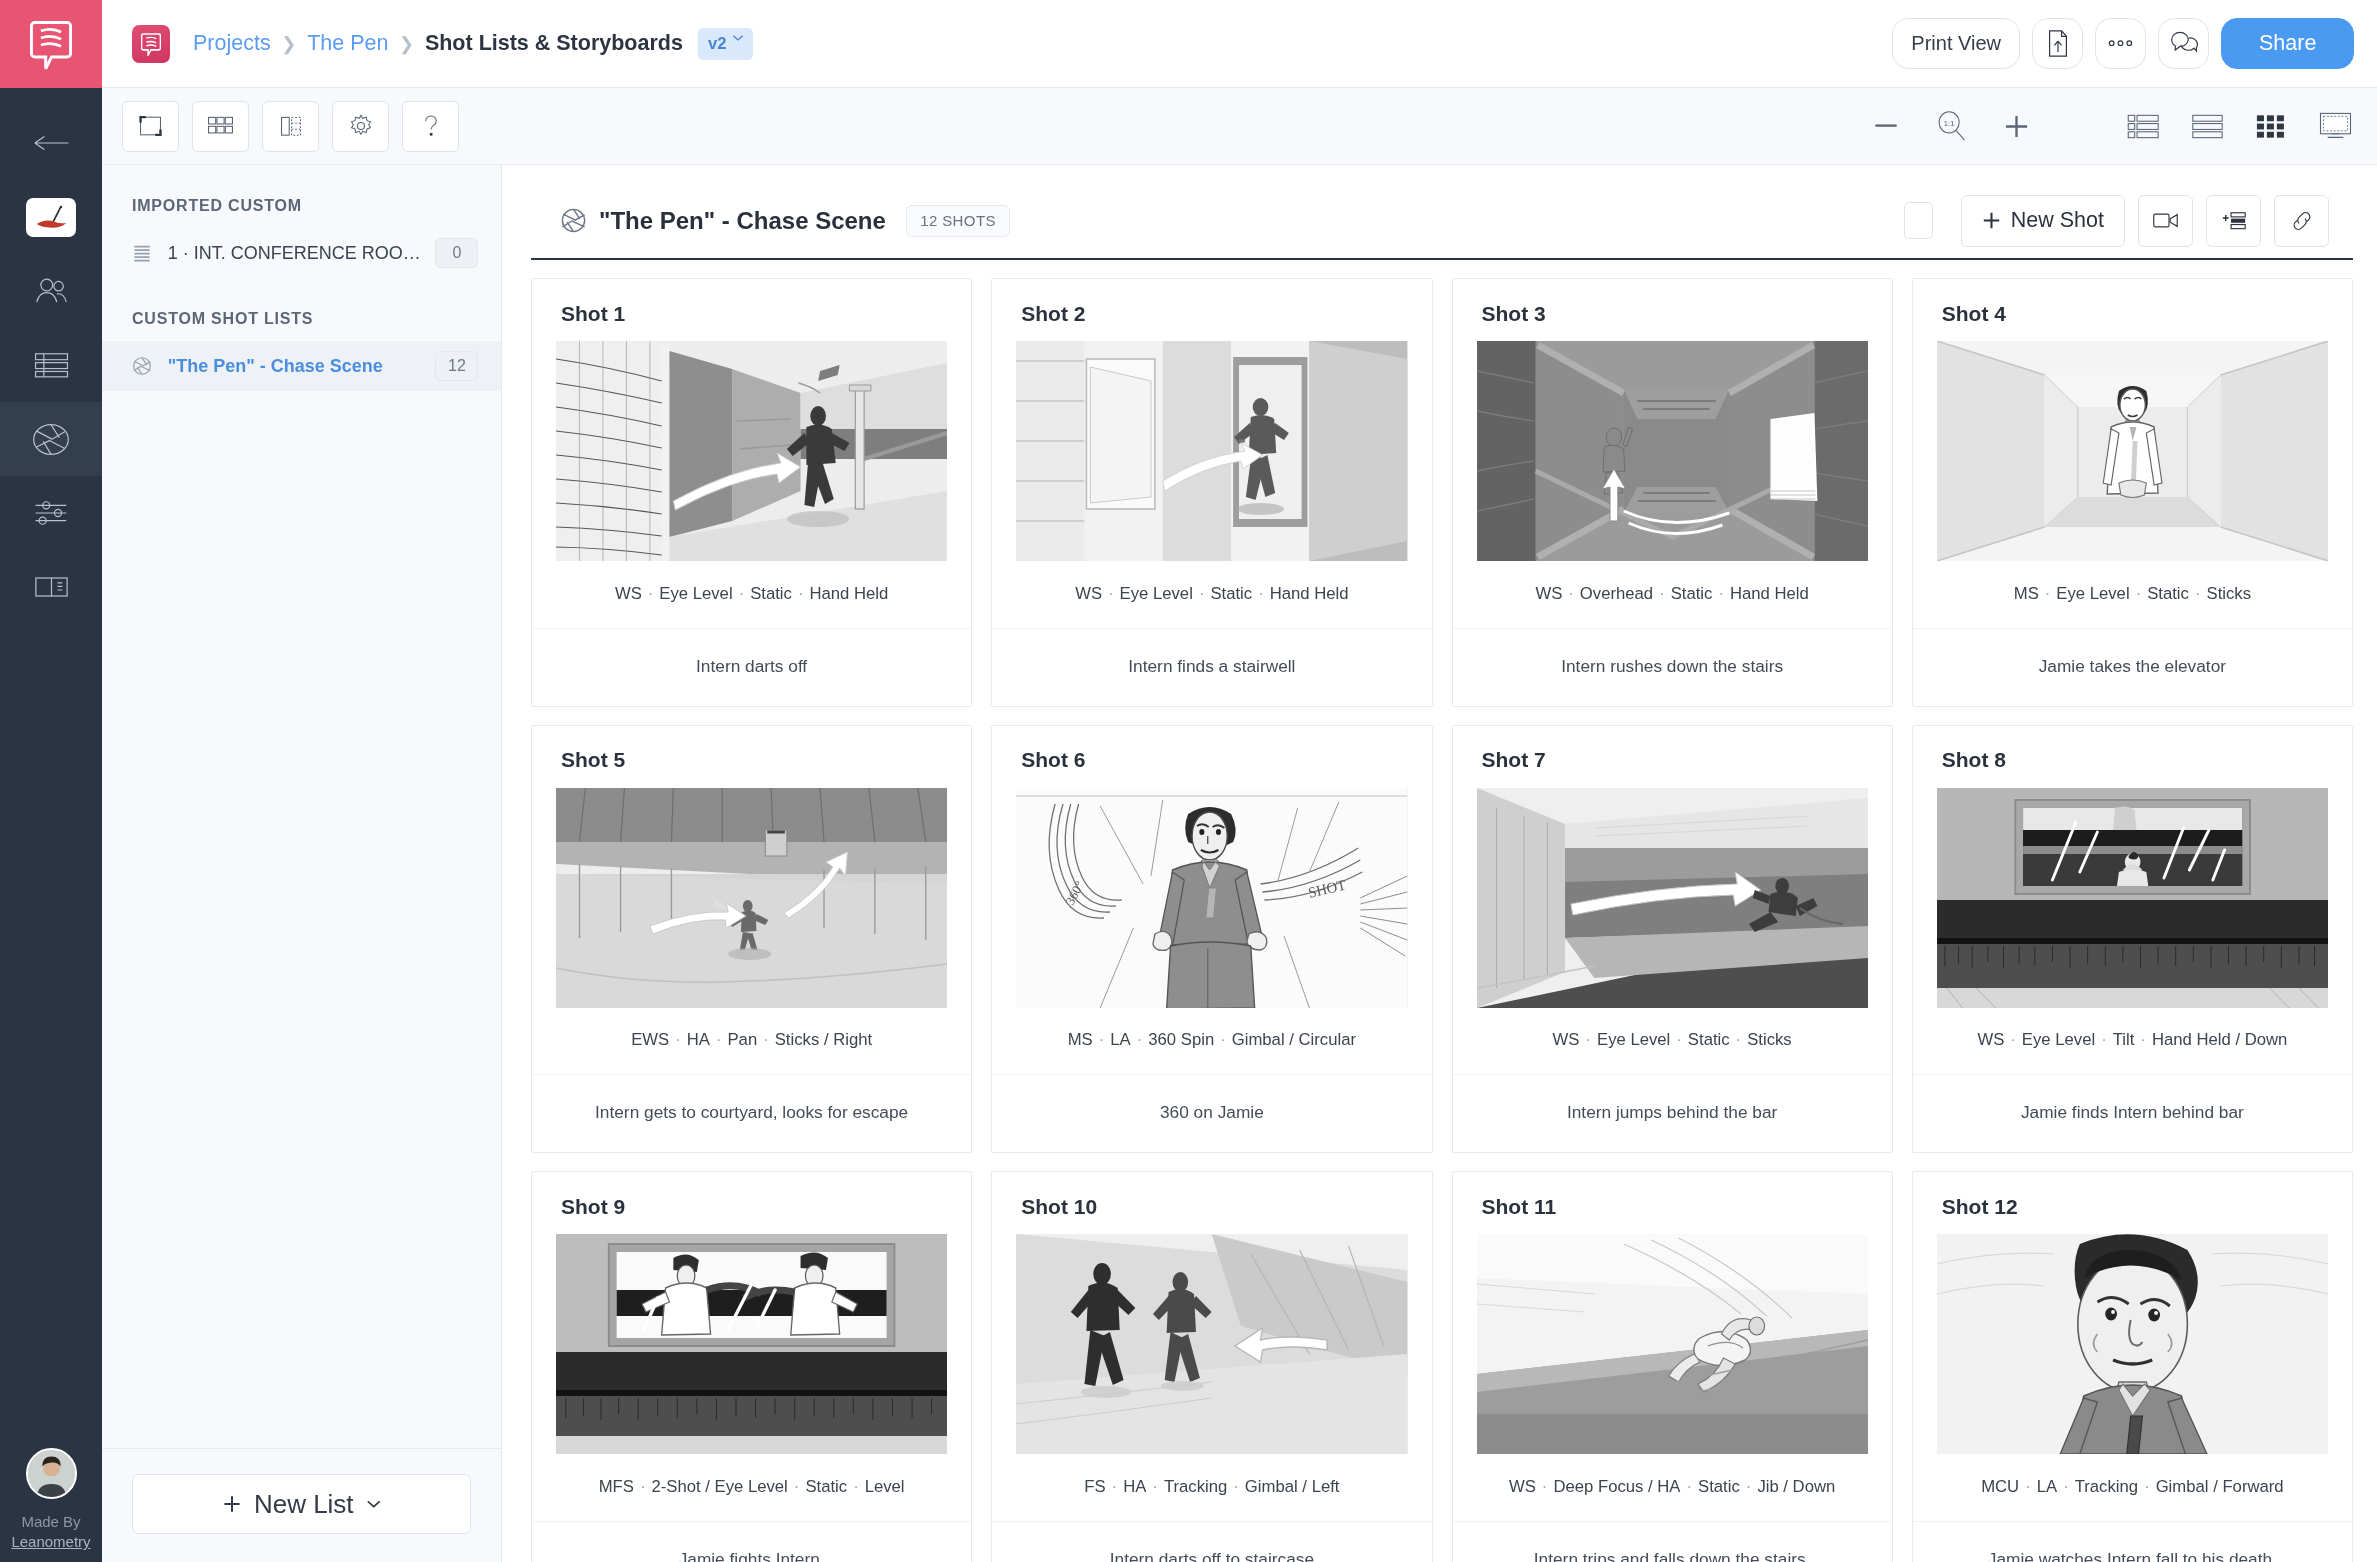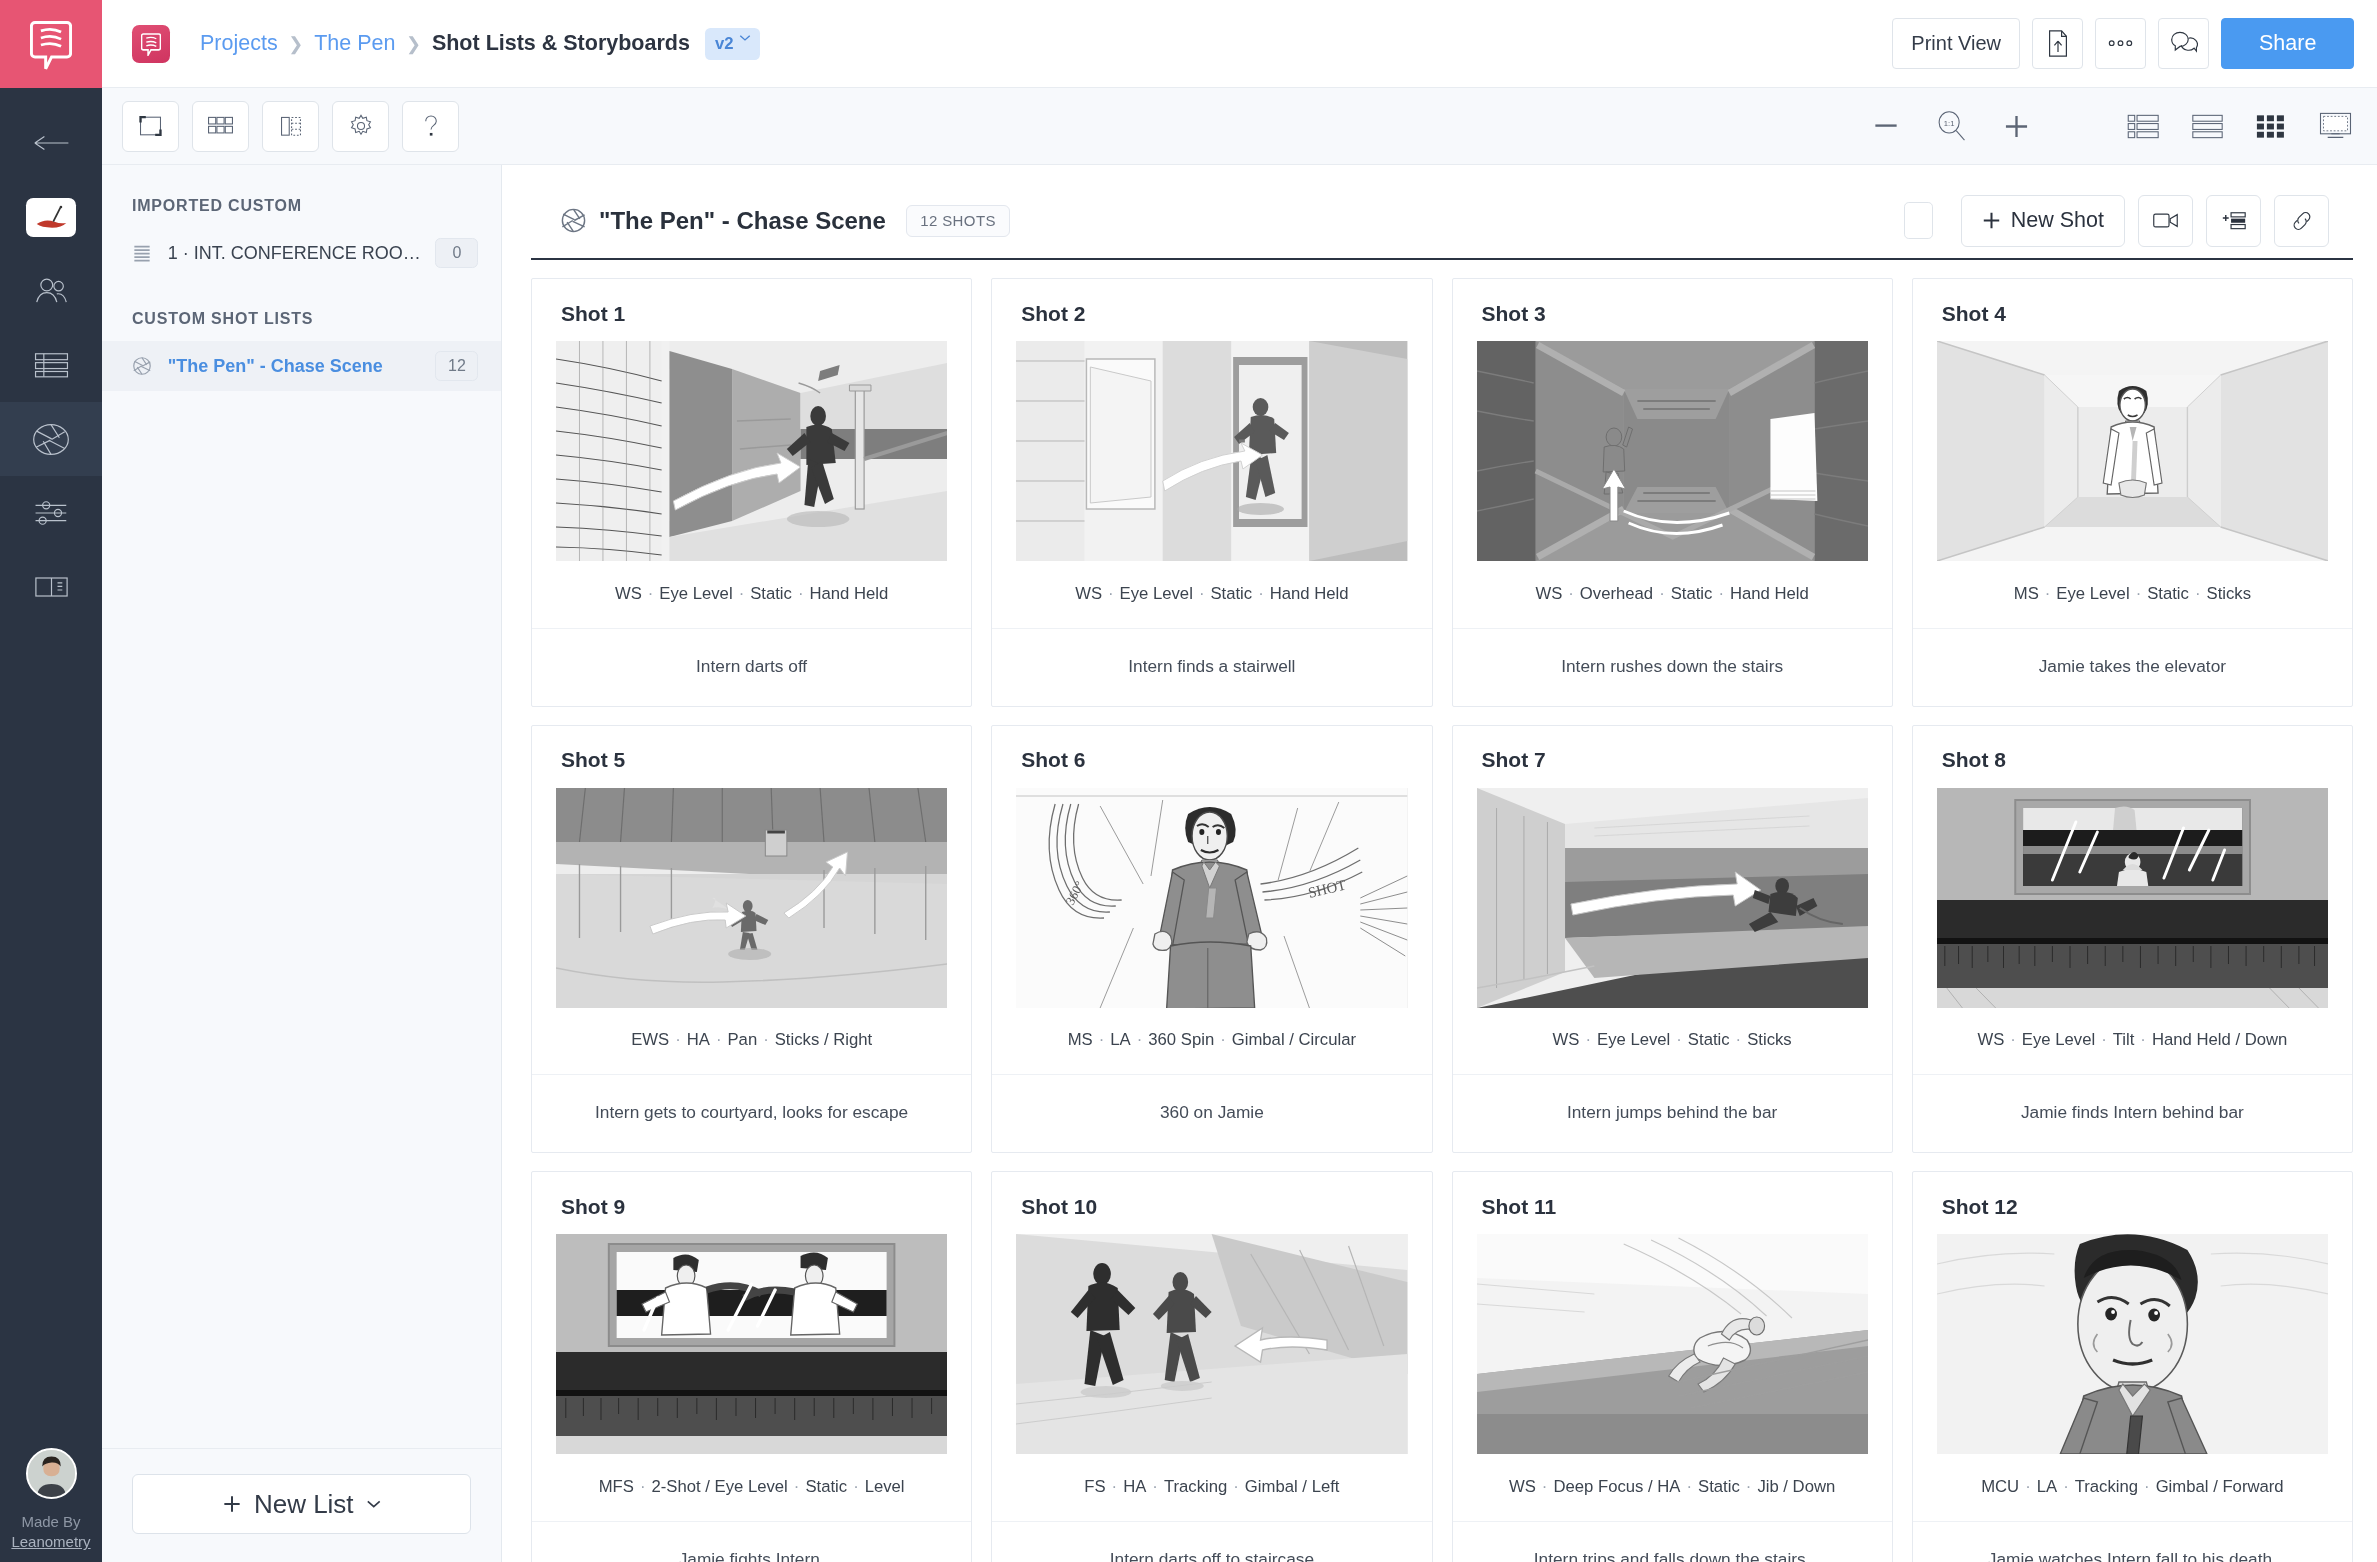--- a/index.html
+++ b/index.html
@@ -51,34 +51,34 @@
   .topbar {
     height: 88px; background: #fff; border-bottom: 1.2px solid #e8ecf1;
     display: flex; align-items: center; padding: 0 22.6px 0 30px; flex: 0 0 88px;
   }
   .proj-badge {
     width: 38px; height: 38px; border-radius: 7.2px;
     background: linear-gradient(160deg,#e04f74,#cf3460);
     display: flex; align-items: center; justify-content: center;
     flex: 0 0 38px;
   }
-  .crumbs { display: flex; align-items: center; margin-left: 30px; gap: 0; }
+  .crumbs { display: flex; align-items: center; margin-left: 23px; gap: 0; }
   .crumb { font-size: 21.5px; color: #5b9bf0; white-space: nowrap; }
   .crumb.cur { color: #2d3441; font-weight: 600; }
   .crumb-sep {
     color: #b6bfcb; font-size: 18px; margin: 0 10.7px; font-weight: 300;
   }
   .ver-chip {
     margin-left: 15.5px; background: #d9e8fb; color: #4a86d6;
     font-size: 16.7px; padding: 6px 9.5px; border-radius: 5.4px;
     display: flex; align-items: flex-start; gap: 5.4px; font-weight: 600;
   }
   .spacer { flex: 1; }
   .tb-btn {
-    height: 51px; min-width: 51px; border: 1.2px solid #dfe4ea; border-radius: 4px;
+    height: 51px; min-width: 51px; border: 1.2px solid #dfe4ea; border-radius: 16px;
     background: #fff; display: flex; align-items: center; justify-content: center;
     font-size: 20px; color: #343c49; margin-left: 12px; padding: 0 18px;
     white-space: nowrap;
   }
   .tb-btn.icon-only { padding: 0; width: 51px; }
   .tb-btn.primary {
     background: #4a9af1; border-color: #4a9af1; color: #fff;
     padding: 0 37px; font-size: 21.5px;
   }
 

